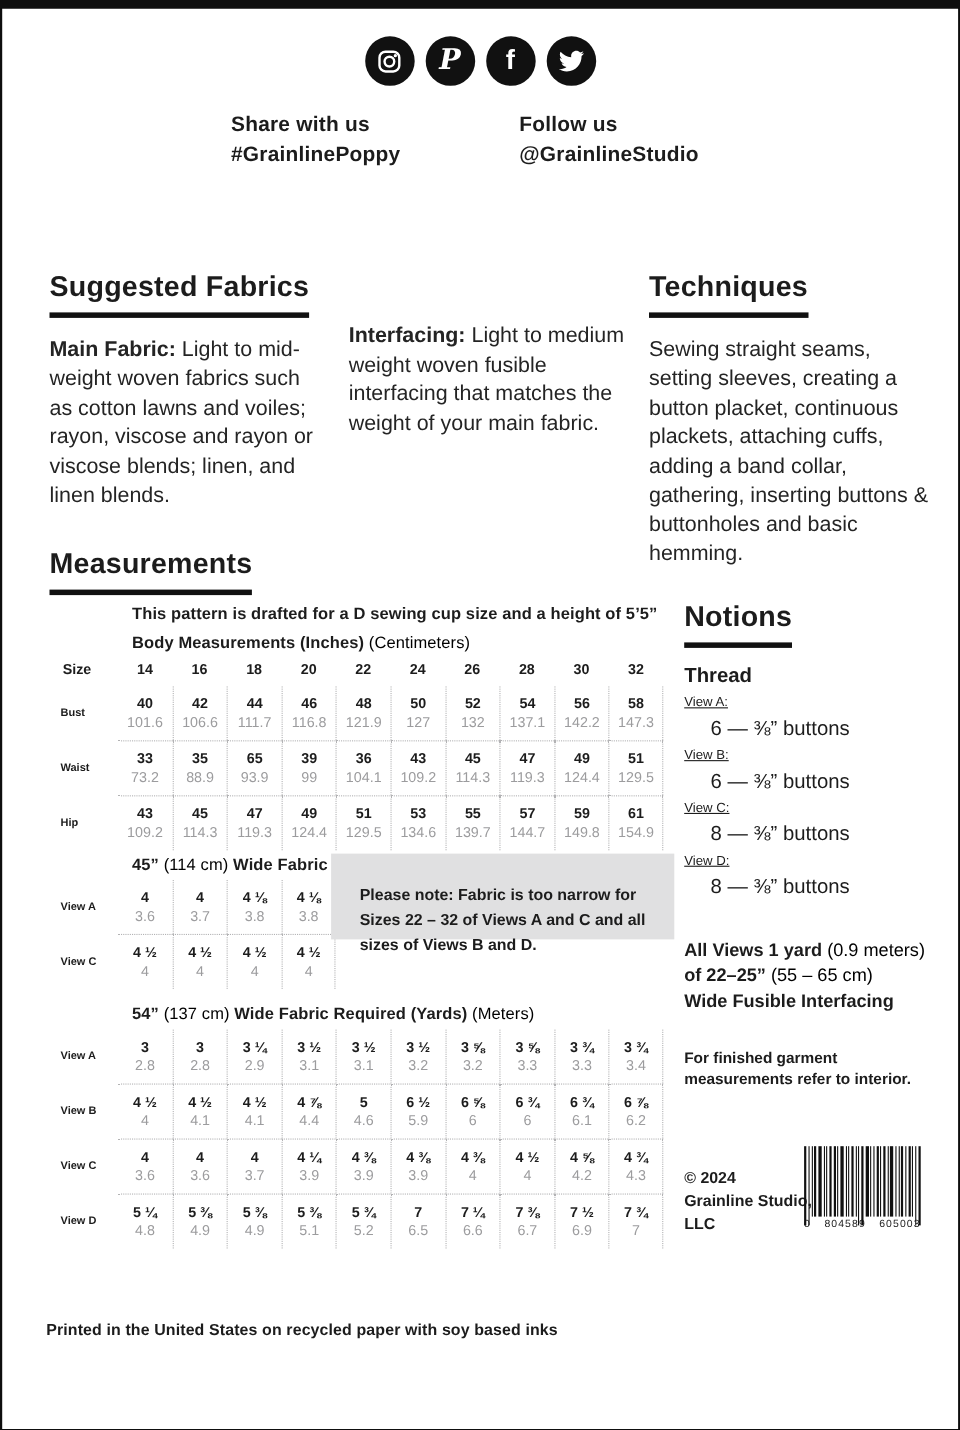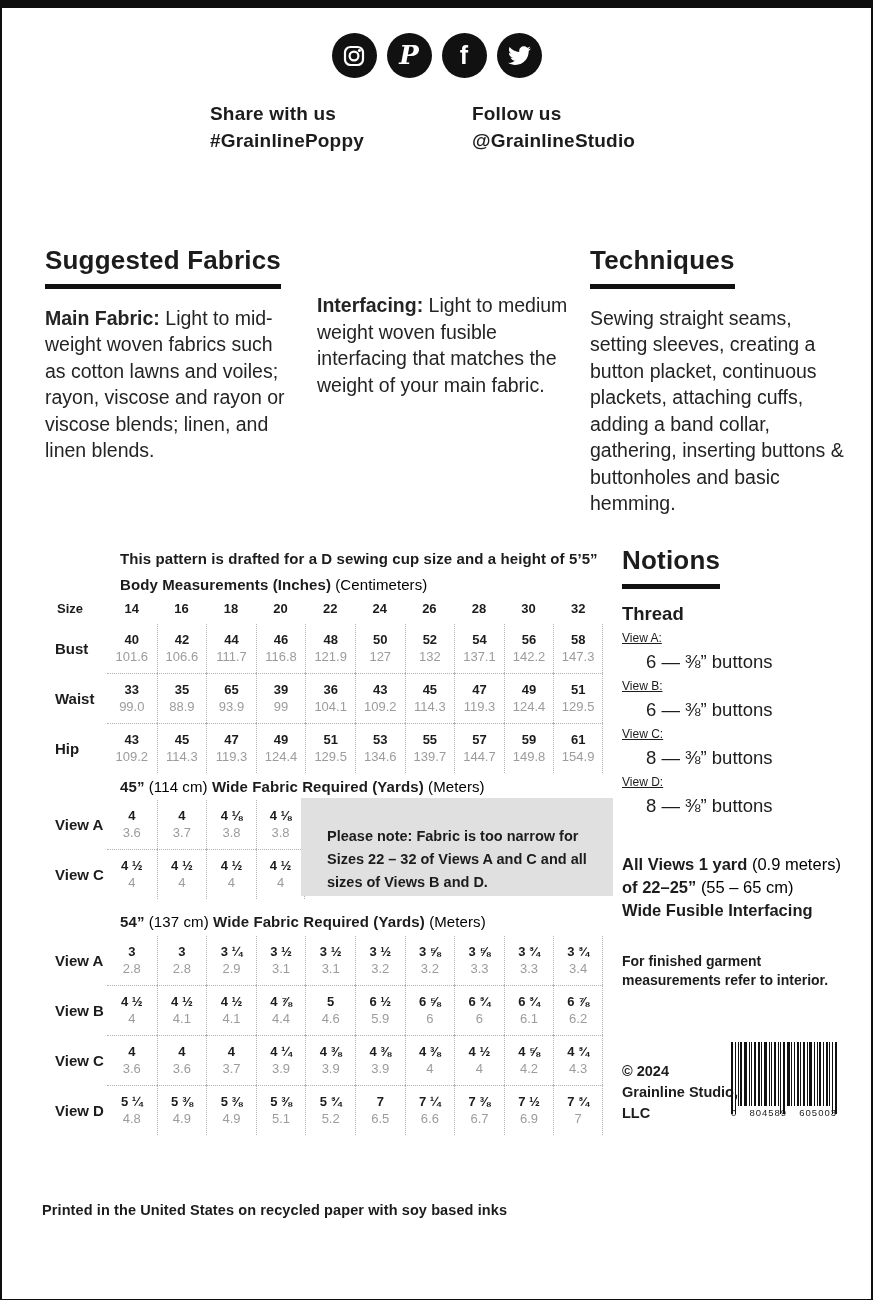--- a/index.html
+++ b/index.html
@@ -29,21 +29,21 @@
   .thead{display:grid;grid-template-columns:62px repeat(10,49.6px);font-size:13px;font-weight:700;}
   .thead .sz{text-align:center;}
   .thead .szl{padding-left:12px;}
   .mtable .trow{display:grid;grid-template-columns:62px repeat(var(--n),49.6px);}
   .cell{text-align:center;padding:7px 0 8px;}
   .mtable .trow .cell + .cell{border-left:1px dotted #b2b2b4;}
   .mtable .trow .cell:last-child{border-right:1px dotted #b2b2b4;}
   .mtable .trow + .trow .cell{border-top:1px dotted #b2b2b4;}
   .tin{font-size:13px;font-weight:700;line-height:17px;white-space:nowrap;}
   .tcm{font-size:13px;color:#9c9c9e;line-height:17px;white-space:nowrap;}
-  .rlabel{font-size:15px;font-weight:700;display:flex;align-items:center;padding-left:10px;text-align:right;}
+  .rlabel{font-size:10px;font-weight:700;display:flex;align-items:center;padding-left:10px;text-align:right;}
   .notebox{background:#e0e0e1;box-sizing:border-box;padding:27px 22px 0 26px;
            font-size:14.5px;font-weight:700;line-height:23px;color:#1c1c1c;}
   
   .nthread{font-size:18.5px;font-weight:700;line-height:24px;}
   .nview{font-size:12px;font-weight:400;line-height:24px;text-decoration:underline;}
   .nqty{font-size:18.5px;font-weight:400;line-height:24px;padding-left:24px;white-space:nowrap;}
   .interf{font-size:16.5px;line-height:23px;font-weight:700;}
   .interf .gray{font-weight:400;}
   .finnote{font-size:14px;font-weight:700;line-height:19px;}
   .copyr{font-size:14.5px;font-weight:600;line-height:21px;}
@@ -96,20 +96,23 @@
   </div>
   <div class="abs" style="left:315px;top:284px;width:252px;">
     <div class="para" style="margin-top:0;"><span class="b">Interfacing: </span><span>Light to medium weight woven fusible interfacing that matches the weight of your main fabric.</span></div>
   </div>
 
   <div class="abs" style="left:588px;top:238px;width:254px;">
     <div class="h1">Techniques</div>
     <div class="para"><span>Sewing straight seams, setting sleeves, creating a button placket, continuous plackets, attaching cuffs, adding a band collar, gathering, inserting buttons &amp; buttonholes and basic hemming.</span></div>
   </div>
 
+  <div class="abs" style="left:43px;top:490px;">
+    <div class="h1">Measurements</div>
+  </div>
   <div class="abs mline" style="left:118px;top:542px;">This pattern is drafted for a D sewing cup size and a height of 5’5”</div>
   <div class="abs mline" style="left:118px;top:568px;"><span>Body Measurements (Inches) </span><span class="gray">(Centimeters)</span></div>
 
   <div class="abs thead" style="left:43px;top:593px;">
     <div class="szl">Size</div>
   <div class="sz">14</div>
       <div class="sz">16</div>
       <div class="sz">18</div>
       <div class="sz">20</div>
       <div class="sz">22</div>
@@ -161,21 +164,21 @@
         </div>
         <div class="cell">
           <div class="tin">58</div>
           <div class="tcm">147.3</div>
         </div>
       </div>
       <div class="trow">
         <div class="rlabel">Waist</div>
         <div class="cell">
           <div class="tin">33</div>
-          <div class="tcm">99.0</div>
+          <div class="tcm">73.2</div>
         </div>
         <div class="cell">
           <div class="tin">35</div>
           <div class="tcm">88.9</div>
         </div>
         <div class="cell">
           <div class="tin">65</div>
           <div class="tcm">93.9</div>
         </div>
         <div class="cell">
@@ -286,21 +289,21 @@
         <div class="cell">
           <div class="tin">4 ½</div>
           <div class="tcm">4</div>
         </div>
         <div class="cell">
           <div class="tin">4 ½</div>
           <div class="tcm">4</div>
         </div>
       </div>
     </div>
-  <div class="abs notebox" style="left:299px;top:790px;width:312px;height:98px;">Please note: Fabric is too narrow for Sizes 22 – 32 of Views A and C and all sizes of Views B and D.</div>
+  <div class="abs notebox" style="left:299px;top:768px;width:312px;height:78px;">Please note: Fabric is too narrow for Sizes 22 – 32 of Views A and C and all sizes of Views B and D.</div>
 
   <div class="abs mline" style="left:118px;top:905px;"><span>54” </span><span class="gray">(137 cm) </span><span>Wide Fabric Required (Yards) </span><span class="gray">(Meters)</span></div>
   <div class="abs mtable" style="left: 43px; top: 928px; --n: 10;" id="f54-table">
       <div class="trow">
         <div class="rlabel">View A</div>
         <div class="cell">
           <div class="tin">3</div>
           <div class="tcm">2.8</div>
         </div>
         <div class="cell">

